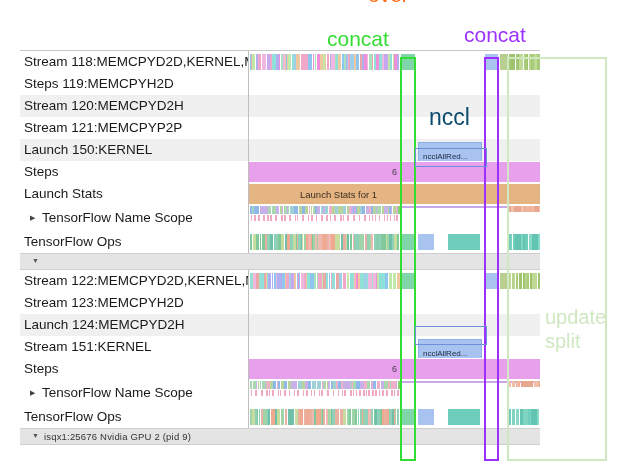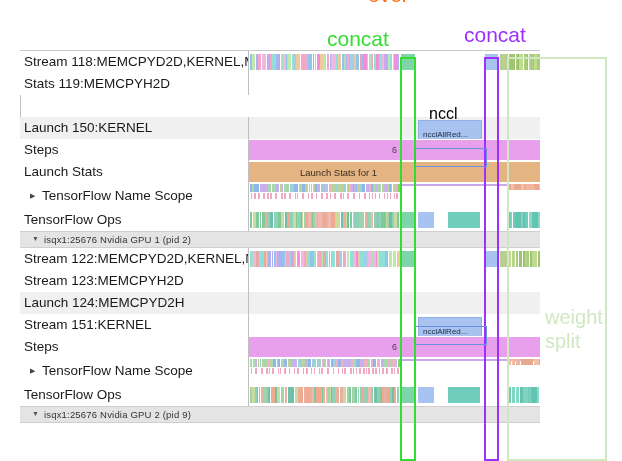--- a/index.html
+++ b/index.html
@@ -117,24 +117,24 @@
 <div id="root">
 
   <div class="anno-orange-clip" style="left:368px;top:-17px;width:40px;height:22px;">
     <span>overlap</span>
   </div>
 
   <div class="anno anno-label" style="left:327px;top:28px;color:#33dd33;">concat</div>
 
   <div class="anno anno-label" style="left:464px;top:24px;color:#9b30ff;">concat</div>
 
-  <div class="anno anno-label" style="left:429px;top:106px;color:#000000;font-size:16px;">nccl</div>
+  <div class="anno anno-label" style="left:429px;top:106px;color:#0c4a6e;font-size:23px;">nccl</div>
 
   <div class="anno" style="left:545px;top:305px;color:#cfe8c2;font-size:20px;line-height:24px;">
-    <div>weight</div>
+    <div>update</div>
     <div>split</div>
   </div>
 
   <div class="anno-box" style="left:400px;top:57px;width:16px;height:404px;border:2px solid #33dd33;box-sizing:border-box;"></div>
   <div class="anno-box" style="left:484px;top:57px;width:15px;height:404px;border:2.5px solid #9b30ff;box-sizing:border-box;"></div>
   <div class="anno-box" style="left:507px;top:57px;width:100px;height:404px;border:2px solid #cfe8c2;box-sizing:border-box;"></div>
   <div class="anno-box" style="left:415px;top:148px;width:72px;height:19px;border:1.5px solid #6e8fdd;box-sizing:border-box;"></div>
   <div class="anno-box" style="left:415px;top:326px;width:72px;height:19px;border:1.5px solid #6e8fdd;box-sizing:border-box;"></div>
 
   <div class="panel" id="panel">
@@ -216,24 +216,29 @@
           <div class="solidbar" style="left: 275px; top: 3px; width: 1px; height: 16px; background: rgb(168, 204, 122);"></div>
           <div class="solidbar" style="left: 276px; top: 3px; width: 2px; height: 16px; background: rgb(168, 204, 122);"></div>
           <div class="solidbar" style="left: 278px; top: 3px; width: 1px; height: 16px; background: rgb(159, 196, 112);"></div>
           <div class="solidbar" style="left: 280px; top: 3px; width: 2px; height: 16px; background: rgb(182, 212, 137);"></div>
           <div class="solidbar" style="left: 282px; top: 3px; width: 3px; height: 16px; background: rgb(168, 204, 122);"></div>
           <div class="solidbar" style="left: 285px; top: 3px; width: 3px; height: 16px; background: rgb(192, 218, 150);"></div>
           <div class="solidbar" style="left: 288px; top: 3px; width: 3px; height: 16px; background: rgb(168, 204, 122);"></div>
         </div>
       </div>
       <div class="row white">
-        <div class="row-label"><span>Stats 119:MEMCPYH2D</span></div>
+        <div class="row-label"><span>Steps 119:MEMCPYH2D</span></div>
         <div class="row-track"></div>
       </div>
-      <div class="row white">
+      <div class="row zebra">
+        <div class="row-label"><span>Stream 120:MEMCPYD2H</span></div>
+        <div class="row-track"></div>
+      </div>
+      <div class="row white">
+        <div class="row-label"><span>Stream 121:MEMCPYP2P</span></div>
         <div class="row-track"></div>
       </div>
       <div class="row zebra">
         <div class="row-label"><span>Launch 150:KERNEL</span></div>
         <div class="row-track">
           <div class="nccl-bar" style="left: 169px; width: 64px;">
             <span class="t">ncclAllRed...</span>
           </div>
         </div>
       </div>
@@ -452,21 +457,20 @@
           <div class="solidbar" style="left: 274px; top: 3px; width: 2px; height: 16px; background: rgb(99, 196, 178);"></div>
           <div class="solidbar" style="left: 276px; top: 3px; width: 3px; height: 16px; background: rgb(111, 205, 187);"></div>
           <div class="solidbar" style="left: 280px; top: 3px; width: 3px; height: 16px; background: rgb(134, 218, 200);"></div>
           <div class="solidbar" style="left: 283px; top: 3px; width: 2px; height: 16px; background: rgb(99, 196, 178);"></div>
           <div class="solidbar" style="left: 285px; top: 3px; width: 4px; height: 16px; background: rgb(99, 196, 178);"></div>
           <div class="solidbar" style="left: 289px; top: 3px; width: 4px; height: 16px; background: rgb(134, 218, 200);"></div>
         </div>
       </div>
       <div class="group-header">
         <span class="caret">▼</span>
-        <span class="ghtext">isqx1:25676 Nvidia GPU 1 (pid 2)</span>
       </div>
       <div class="row white">
         <div class="row-label"><span>Stream 122:MEMCPYD2D,KERNEL,MI</span></div>
         <div class="row-track">
           <div class="solidbar" style="left: 1px; top: 3px; width: 2px; height: 16px; background: rgb(143, 224, 216);"></div>
           <div class="solidbar" style="left: 3px; top: 3px; width: 1px; height: 16px; background: rgb(168, 224, 192);"></div>
           <div class="solidbar" style="left: 4px; top: 3px; width: 3px; height: 16px; background: rgb(240, 184, 224);"></div>
           <div class="solidbar" style="left: 7px; top: 3px; width: 3px; height: 16px; background: rgb(232, 168, 168);"></div>
           <div class="solidbar" style="left: 10px; top: 3px; width: 1px; height: 16px; background: rgb(168, 224, 192);"></div>
           <div class="solidbar" style="left: 11px; top: 3px; width: 4px; height: 16px; background: rgb(143, 224, 216);"></div>

